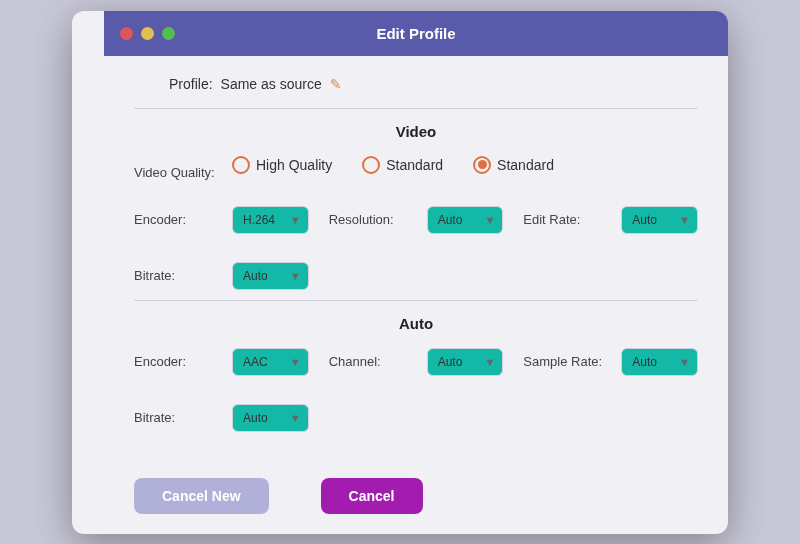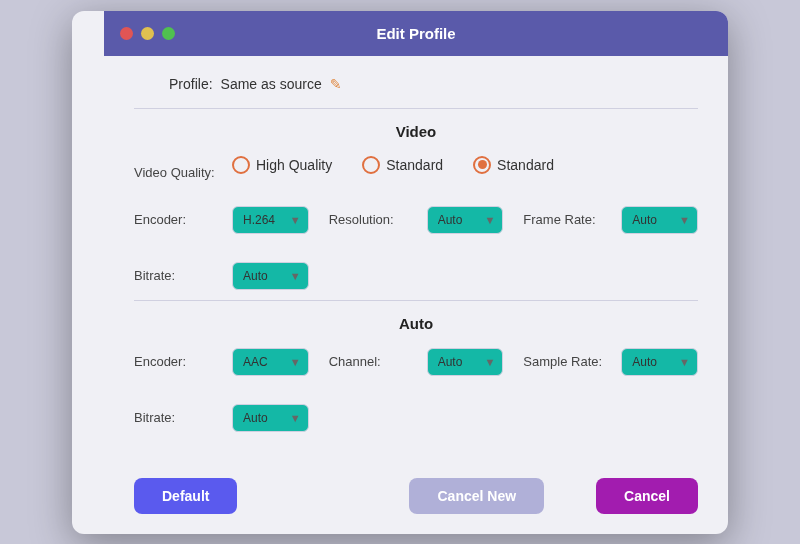--- a/index.html
+++ b/index.html
@@ -293,21 +293,21 @@
           <select class="select-box">
             <option>Auto</option>
             <option>1080p</option>
             <option>720p</option>
           </select>
           <span class="select-arrow">▼</span>
         </div>
       </div>
 
       <div class="form-row">
-        <span class="field-label">Frame Rate:</span>
+        <span class="field-label">Edit Rate:</span>
         <div class="select-wrapper">
           <select class="select-box">
             <option>Auto</option>
             <option>24</option>
             <option>30</option>
             <option>60</option>
           </select>
           <span class="select-arrow">▼</span>
         </div>
       </div>
@@ -376,19 +376,18 @@
             <option>128k</option>
             <option>256k</option>
           </select>
           <span class="select-arrow">▼</span>
         </div>
       </div>
     </div>
   </div>
 
   <div class="footer">
-    <button class="btn btn-default">Default</button>
     <div class="footer-right">
       <button class="btn btn-create">Cancel New</button>
       <button class="btn btn-cancel">Cancel</button>
     </div>
   </div>
 </div>
 
 </body></html>

